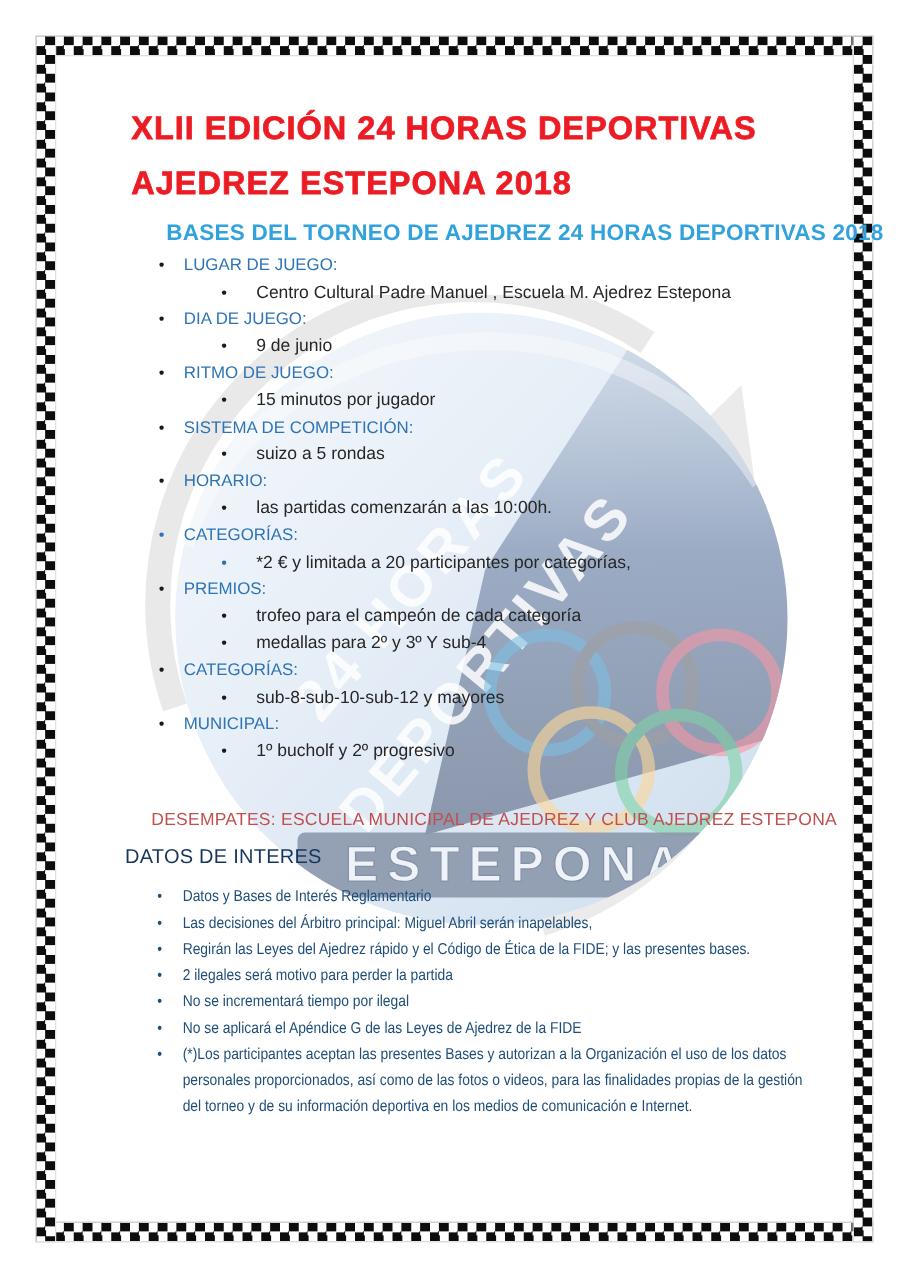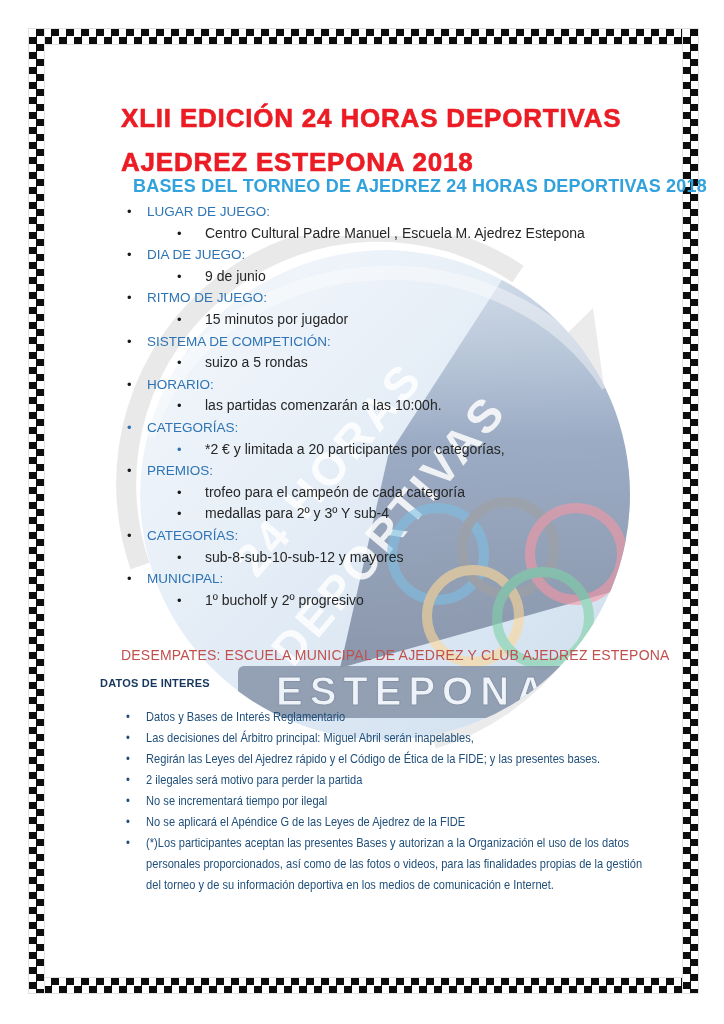--- a/index.html
+++ b/index.html
@@ -45,21 +45,21 @@
   .email-link { color:var(--link-blue); text-decoration:underline; }
   .email-sep { color:#333; margin:0 14px 0 8px; }
   .whatsapp { color:var(--rule-label-blue); }
 
   .organizer {
     position:absolute; left:121px; top:647px;
     color:var(--organizer-red); font-size:14px; letter-spacing:.2px;
   }
   .info-heading {
     position:absolute; left:100px; top:677px;
-    color:var(--info-heading-navy); font-size:11px; font-weight:bold; letter-spacing:.2px;
+    color:var(--info-heading-navy); font-size:16px; font-weight:normal; letter-spacing:.2px;
   }
   .info-list {
     position:absolute; left:125px; top:707px; width:600px;
     transform:scaleX(.88); transform-origin:0 0;
     color:var(--info-text-navy); font-size:12.6px; line-height:21px;
   }
   .info-item { position:relative; padding-left:24px; }
   .info-item::before { content:"•"; position:absolute; left:1px; color:var(--info-text-navy); }
 </style>
 </head>
@@ -112,21 +112,21 @@
         <circle cx="455" cy="382" r="46" stroke="#00A651"></circle>
       </g>
 
       <g>
         <rect x="150" y="430" width="352" height="52" rx="6" fill="#16305A" opacity="0.88"></rect>
         <text x="326" y="469" text-anchor="middle" font-family="Liberation Sans, sans-serif" font-weight="bold" font-size="40" letter-spacing="7" fill="#dce8f5" stroke="#0d2448" stroke-width="1">ESTEPONA</text>
       </g>
     </g>
   </svg>
 
-  <h1 class="title" style="margin:16px;">
+  <h1 class="title" style="margin:0;">
     <span>XLII EDICIÓN 24 HORAS DEPORTIVAS</span>
     <span>AJEDREZ ESTEPONA 2018</span>
   </h1>
 
   <div class="subtitle">BASES DEL TORNEO DE AJEDREZ 24 HORAS DEPORTIVAS 2018</div>
 
   <div class="rules">
 
     <div class="row lbl-row"><span class="bullet">•</span><span>LUGAR DE JUEGO:</span></div>
     <div class="row det-row"><span class="bullet">•</span><span>Centro Cultural Padre Manuel , Escuela M. Ajedrez Estepona</span></div>

